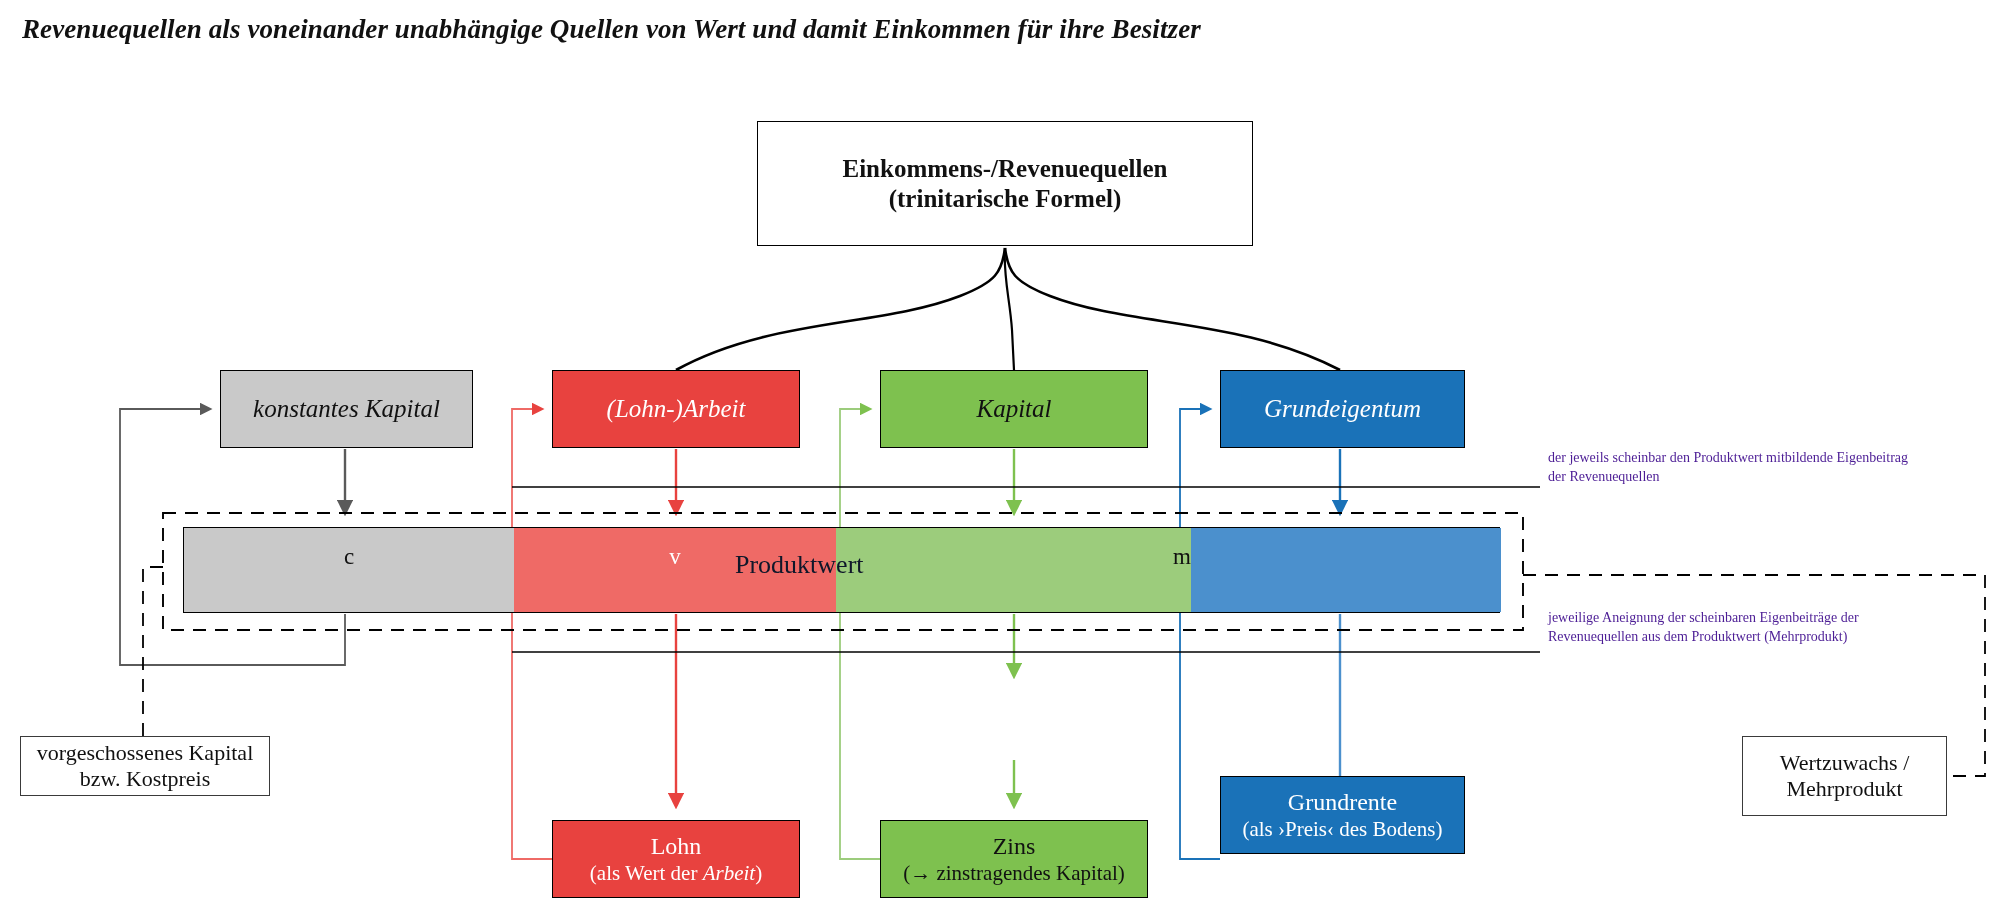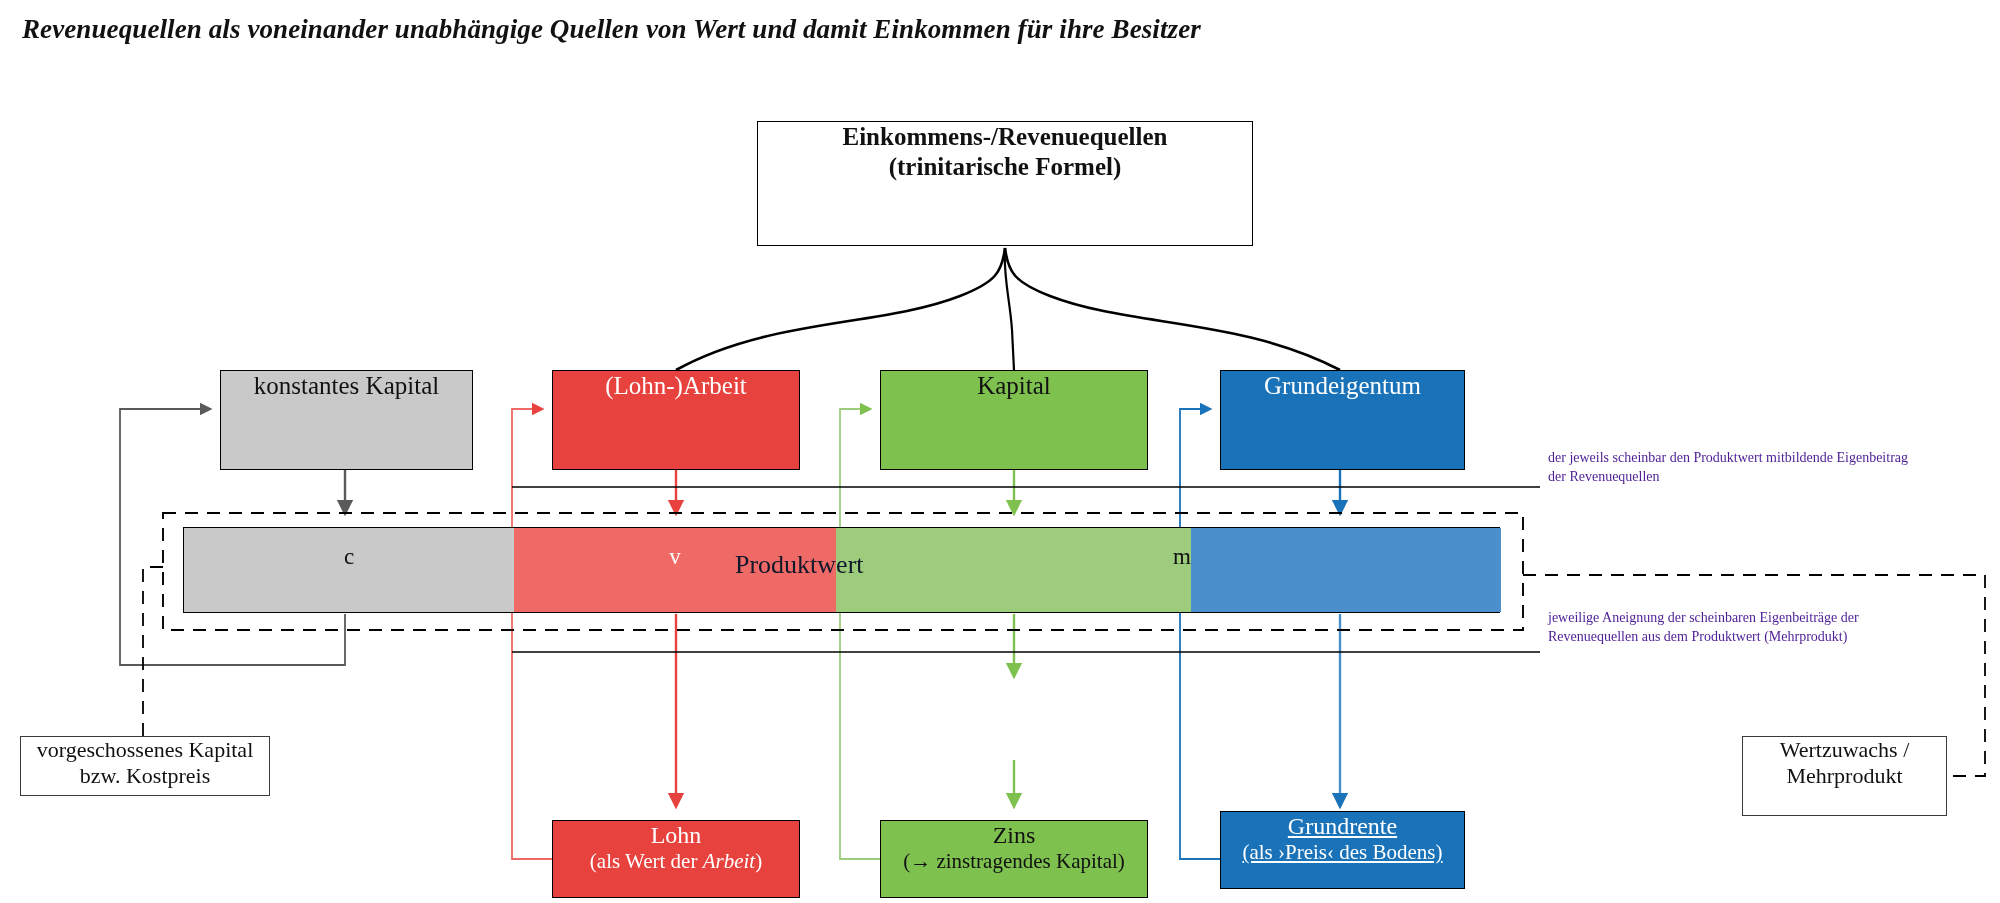--- a/index.html
+++ b/index.html
@@ -4,40 +4,40 @@
 <style>
   html,body{margin:0;padding:0;}
   body{
     width:2000px;height:903px;background:#ffffff;position:relative;overflow:hidden;
     font-family:"Liberation Serif","DejaVu Serif",serif;
   }
   #stage{position:absolute;left:0;top:0;width:2000px;height:903px;}
   #svglayer{position:absolute;left:0;top:0;width:2000px;height:903px;}
 
   .box{position:absolute;box-sizing:border-box;display:flex;flex-direction:column;
-       align-items:center;text-align:center;line-height:1.18;}
+       align-items:center;justify-content:center;text-align:center;line-height:1.18;}
   .title{
     position:absolute;left:22px;top:14px;
     font-weight:bold;font-style:italic;font-size:27px;color:#111111;
     letter-spacing:.1px;white-space:nowrap;
   }
   .topbox{
     left:757px;top:121px;width:496px;height:125px;
     border:1.6px solid #000;background:#fff;font-weight:bold;font-size:25px;color:#111;
   }
-  .srcbox{height:100px;border:1.8px solid #000;font-size:25px;}
+  .srcbox{height:78px;border:1.8px solid #000;font-size:25px;font-style:italic;}
   .b-const{left:220px;top:370px;width:253px;background:#c9c9c9;color:#111;}
   .b-arbeit{left:552px;top:370px;width:248px;background:#e8423f;color:#ffffff;}
   .b-kapital{left:880px;top:370px;width:268px;background:#7ec14f;color:#111;}
   .b-grund{left:1220px;top:370px;width:245px;background:#1a72b8;color:#ffffff;}
 
   .lowbox{height:78px;border:1.8px solid #000;font-size:24px;}
   .b-lohn{left:552px;top:820px;width:248px;background:#e8423f;color:#ffffff;}
   .b-zins{left:880px;top:820px;width:268px;background:#7ec14f;color:#111;}
-  .b-rente{left:1220px;top:811px;width:245px;background:#1a72b8;color:#ffffff;text-decoration:underline;}
+  .b-rente{left:1220px;top:776px;width:245px;background:#1a72b8;color:#ffffff;}
   .b-profit{left:880px;top:688px;width:268px;height:72px;border:1.8px solid #2e8b45;
             background:#ffffff;color:#111;font-size:24px;}
 
   .plainbox{border:1.3px solid #3a3a3a;background:#fff;color:#111;font-size:22px;}
   .b-vorgesch{left:20px;top:736px;width:250px;height:60px;}
   .b-wert{left:1742px;top:736px;width:205px;height:80px;}
 
   .sub{font-size:21px;}
   .ital{font-style:italic;margin-top:36px;}
 

